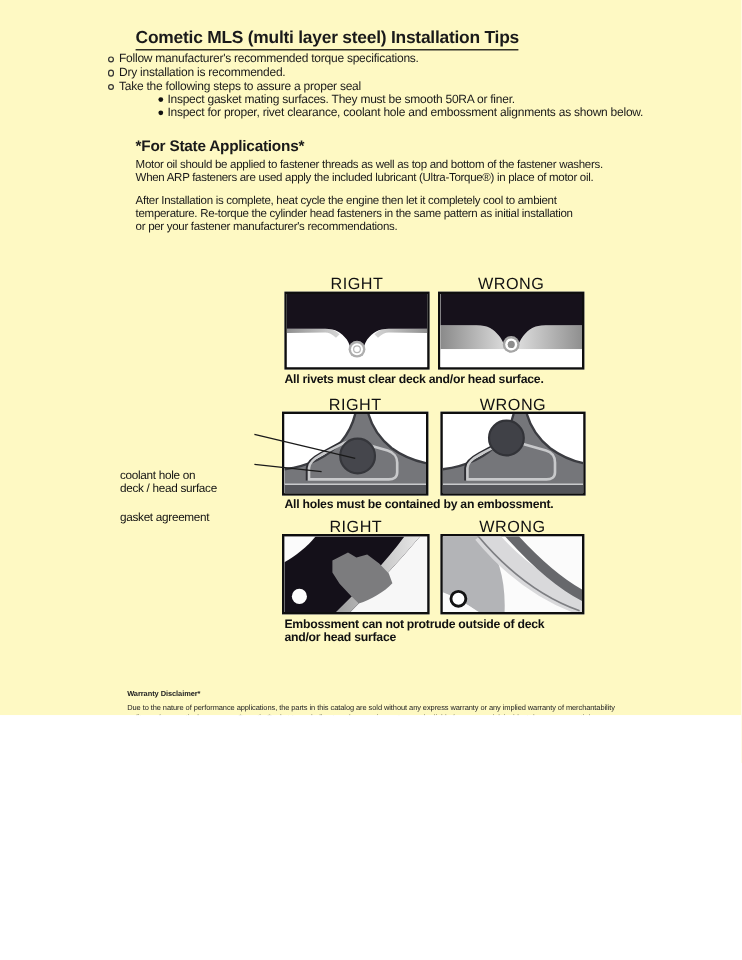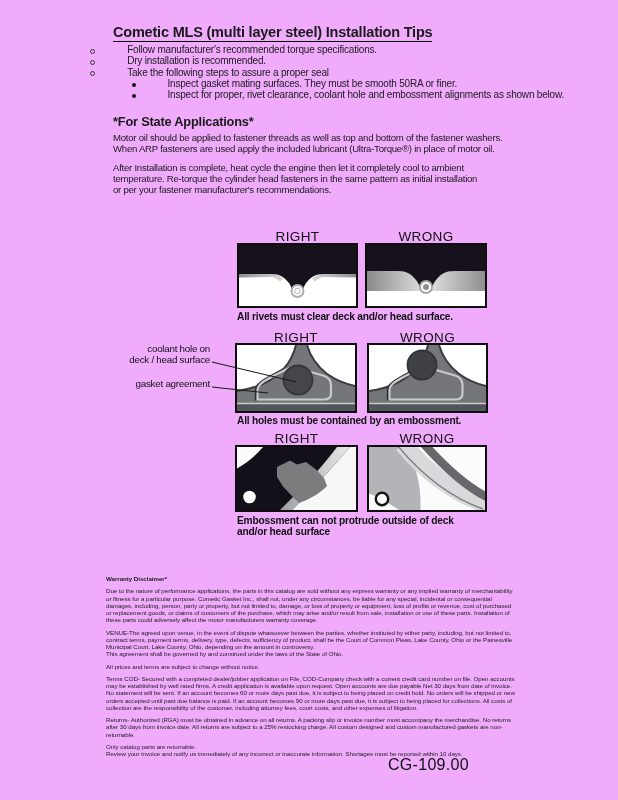--- a/index.html
+++ b/index.html
@@ -1,29 +1,29 @@
 <!DOCTYPE html>
 <html><head>
 <meta charset="utf-8">
 <style>
   html,body { margin:0; padding:0; background:#ffffff; }
   .page {
-    position:relative; width:618px; height:800px; background:#f0abfc;
+    position:relative; width:618px; height:596px; background:#fef9c3;
     font-family:"Liberation Sans", sans-serif; color:#1a1a1a; overflow:hidden;
   }
   .abs { position:absolute; }
   .preline { white-space:pre-line; }
 
   
   .title {
     left:113px; top:24px; font-size:14.5px; font-weight:bold; letter-spacing:-0.2px;
     border-bottom:1.5px solid #000; padding-bottom:1px; display:inline-block;
   }
   .bullets { left:90px; top:44px; font-size:10px; letter-spacing:-0.2px; }
-  .bullet-row { display:flex; align-items:center; line-height:11.3px;gap:28px; }
+  .bullet-row { display:flex; align-items:flex-start; line-height:11.3px; }
   .bullet-row.lvl2 { margin-left:42px; }
   .marker1 { flex:0 0 auto; width:3.2px; height:3.2px; border:1px solid #333; border-radius:50%; margin:3.2px 4px 0 0; }
   .marker2 { flex:0 0 auto; width:4px; height:4px; background:#111; border-radius:50%; margin:3.2px 3.5px 0 0; }
 
   .diesel-heading { left:113px; top:114px; font-size:12.8px; font-weight:bold; letter-spacing:-0.2px; }
   .body-para { left:113px; width:440px; font-size:9.6px; line-height:10.8px; letter-spacing:-0.25px; }
   .p1 { top:133px; }
   .p2 { top:163px; }
   .p3 { top:204px; }
 
@@ -38,21 +38,21 @@
   .r1-box-right { left:237px; top:243px; }
   .r1-box-wrong { left:365px; top:243px; }
   .r1-caption   { left:237px; top:312px; }
 
   .r2-lbl-right { left:235px; top:330px; width:122px; }
   .r2-lbl-wrong { left:367px; top:330px; width:121px; }
   .r2-box-right { left:235px; top:343px; }
   .r2-box-wrong { left:367px; top:343px; }
   .r2-caption   { left:237px; top:416px; }
 
-  .ann { font-size:9.8px; letter-spacing:-0.25px; text-align:right; line-height:10.6px; color:#111; }
+  .ann { font-size:9.8px; letter-spacing:-0.25px; text-align:left; line-height:10.6px; color:#111;margin-top:48px; }
   .ann-coolant { left:100px; top:344px; width:110px; }
   .ann-emboss  { left:100px; top:379px; width:110px; }
   .pointer-svg { left:210px; top:356px; width:100px; height:42px; z-index:5; }
 
   .r3-lbl-right { left:235px; top:431px; width:123px; }
   .r3-lbl-wrong { left:367px; top:431px; width:120px; }
   .r3-box-right { left:235px; top:445px; }
   .r3-box-wrong { left:367px; top:445px; }
   .r3-caption   { left:237px; top:516px; }
 

